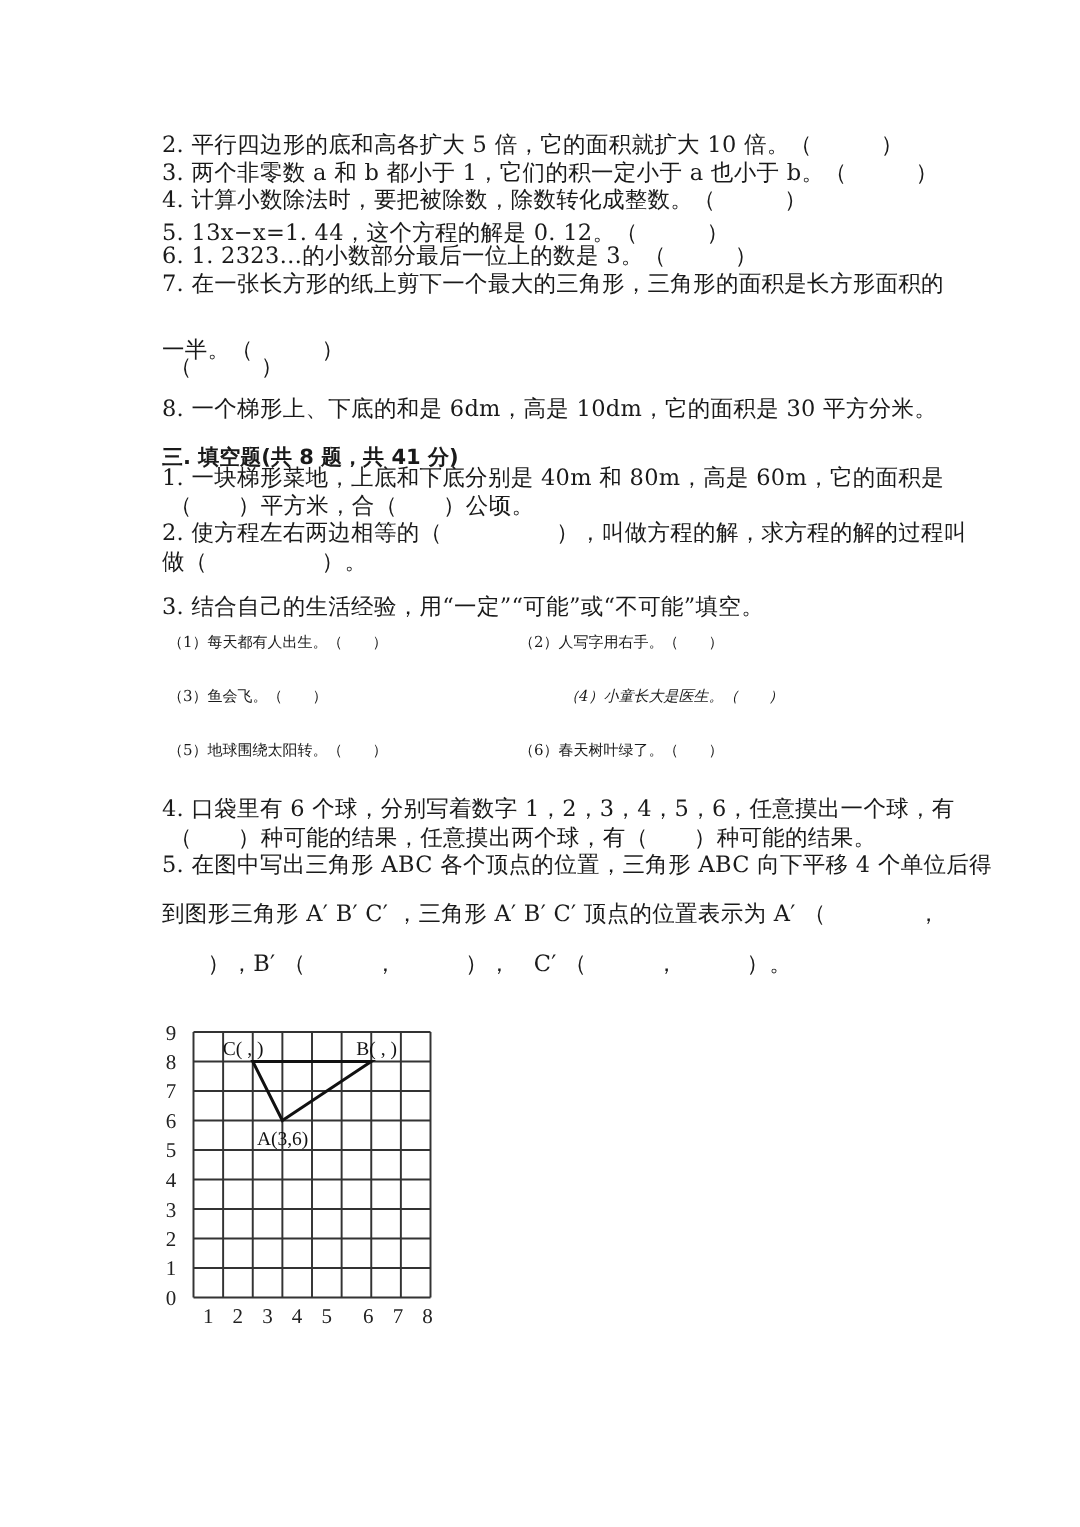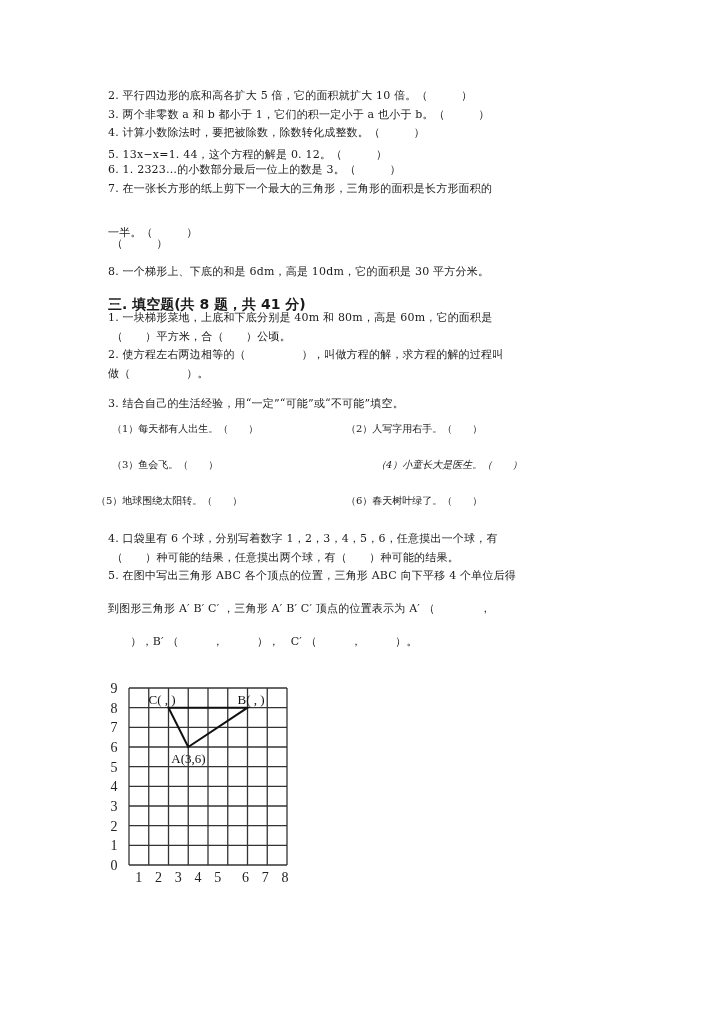--- a/index.html
+++ b/index.html
@@ -11,21 +11,21 @@
     width: 720px;
     height: 1018px;
     position: relative;
     overflow: hidden;
     font-family: "DejaVu Serif", "Liberation Serif", serif;
     color: #1a1a1a;
   }
   .line {
     position: absolute;
     left: 108px;
-    font-size: 11px;
+    font-size: 15px;
     line-height: 18px;
     white-space: pre;
     letter-spacing: 0.2px;
   }
   .heading {
     position: absolute;
     left: 108px;
     font-size: 14px;
     font-weight: bold;
     white-space: pre;
@@ -67,21 +67,21 @@
 <div class="line" style="top:309px;">1. 一块梯形菜地，上底和下底分别是 40m 和 80m，高是 60m，它的面积是</div>
 <div class="line" style="top:327.5px;"> （　　）平方米，合（　　）公顷。</div>
 <div class="line" style="top:346px;">2. 使方程左右两边相等的（　　　　　），叫做方程的解，求方程的解的过程叫</div>
 <div class="line" style="top:364.5px;">做（　　　　　）。</div>
 <div class="line" style="top:395px;">3. 结合自己的生活经验，用“一定”“可能”或“不可能”填空。</div>
 
 <div class="sub" style="left:112px; top:420px;">（1）每天都有人出生。（　　）</div>
 <div class="sub" style="left:346px; top:420px;">（2）人写字用右手。（　　）</div>
 <div class="sub" style="left:112px; top:456px;">（3）鱼会飞。（　　）</div>
 <div class="sub" style="left:376px; top:456px;font-style:italic;">（4）小童长大是医生。（　　）</div>
-<div class="sub" style="left:96px; top:492px;">（5）地球围绕太阳转。（　　）</div>
+<div class="sub" style="left:112px; top:492px;">（5）地球围绕太阳转。（　　）</div>
 <div class="sub" style="left:346px; top:492px;">（6）春天树叶绿了。（　　）</div>
 
 <div class="line" style="top:530px;">4. 口袋里有 6 个球，分别写着数字 1，2，3，4，5，6，任意摸出一个球，有</div>
 <div class="line" style="top:548.5px;"> （　　）种可能的结果，任意摸出两个球，有（　　）种可能的结果。</div>
 
 <div class="line" style="top:567px;">5. 在图中写出三角形 ABC 各个顶点的位置，三角形 ABC 向下平移 4 个单位后得</div>
 <div class="line" style="top:600px;">到图形三角形 A′ B′ C′ ，三角形 A′ B′ C′ 顶点的位置表示为 A′ （　　　　，</div>
 <div class="line" style="top:633px;">　　），B′ （　　　，　　　），　C′ （　　　，　　　）。</div>
 
 <div id="grid-wrap">

